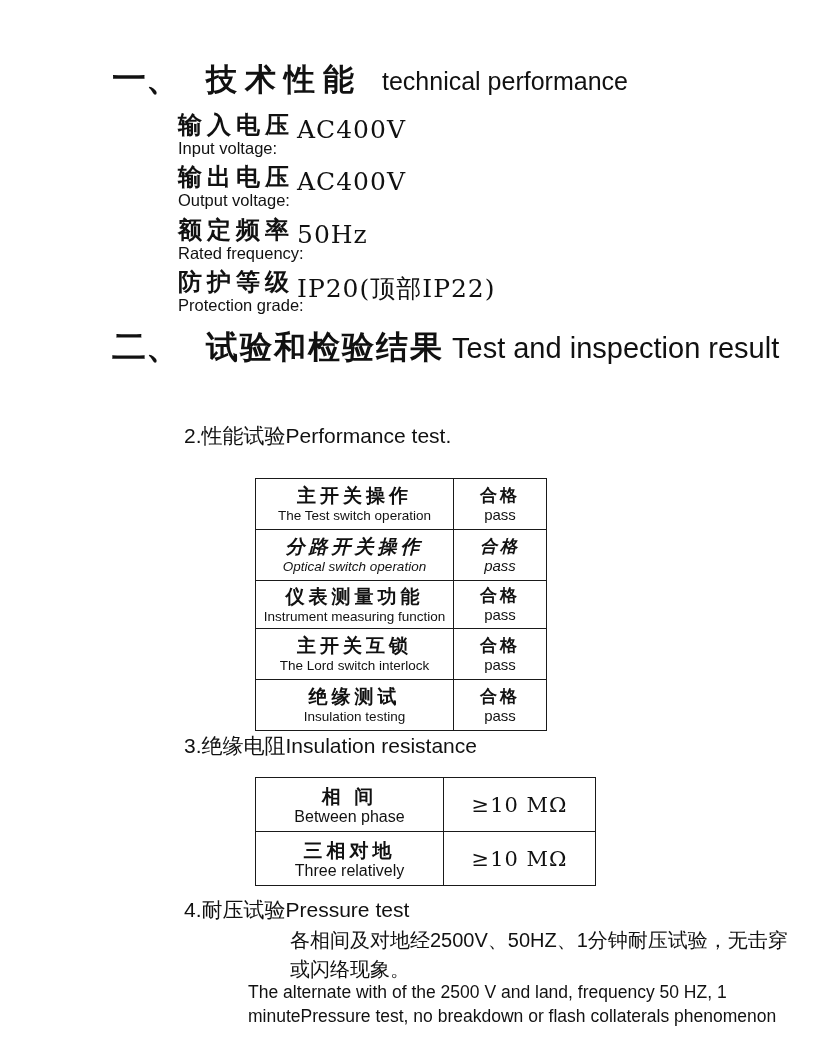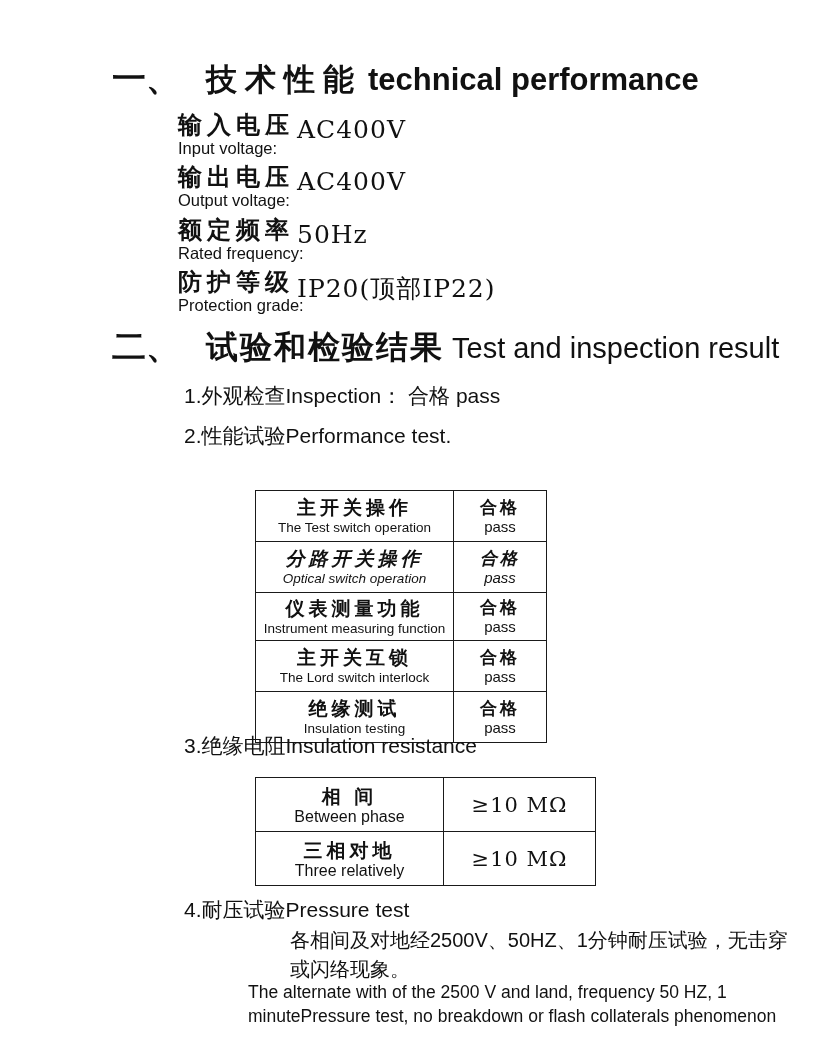--- a/index.html
+++ b/index.html
@@ -12,21 +12,21 @@
     color: #111111;
     font-family: "Liberation Sans", sans-serif;
     overflow: hidden;
   }
   .abs { position: absolute; }
 
   
   .h-sec { display: flex; align-items: baseline; white-space: nowrap; }
   .h-num { font-size: 34px; font-weight: bold; font-family: "DejaVu Sans", sans-serif; }
   .h1-zh { font-size: 31px; font-weight: bold; letter-spacing: 8px; margin-left: 26px; font-family: "DejaVu Sans", sans-serif; }
-  .h1-en { font-size: 31px; margin-left: 6px; font-family: "Liberation Sans", sans-serif; font-weight: bold; }
+  .h1-en { font-size: 25px; margin-left: 20px; font-family: "Liberation Sans", sans-serif; }
   .h2-zh { font-size: 32px; font-weight: bold; letter-spacing: 2px; margin-left: 26px; font-family: "DejaVu Sans", sans-serif; }
   .h2-en { font-size: 29px; margin-left: 8px; font-family: "Liberation Sans", sans-serif; }
 
   
   .spec { position: absolute; left: 178px; white-space: nowrap; }
   .spec-zh { font-size: 24px; font-weight: bold; letter-spacing: 5px; line-height: 26px; }
   .spec-en { font-size: 16.5px; line-height: 20px; letter-spacing: 0px; }
   .spec-val {
     position: absolute; left: 119px; top: 3px;
     font-family: "DejaVu Serif", serif; font-size: 25px; letter-spacing: 1px;
@@ -84,24 +84,23 @@
     <div class="spec-en">Protection grade:</div>
     <div class="spec-val">IP20(顶部IP22)</div>
   </div>
 
   <div class="abs h-sec" style="left:112px; top:324px;">
     <span class="h-num">二、</span>
     <span class="h2-zh">试验和检验结果</span>
     <span class="h2-en">Test and inspection result</span>
   </div>
 
-  <div class="item" style="top:382px;">1.外观检查Inspection： 合格 pass</div>
   <div class="item" style="top:422px;">2.性能试验Performance test.</div>
 
-  <table class="abs t1" style="left:255px; top:490px;">
+  <table class="abs t1" style="left:255px; top:478px;">
     <colgroup>
         <col style="width:198px;">
         <col style="width:93px;">
       </colgroup>
     <tbody>
       <tr style="height:51px;">
         <td>
           <div class="cell-zh">主开关操作</div>
           <div class="cell-en">The Test switch operation</div>
         </td>

